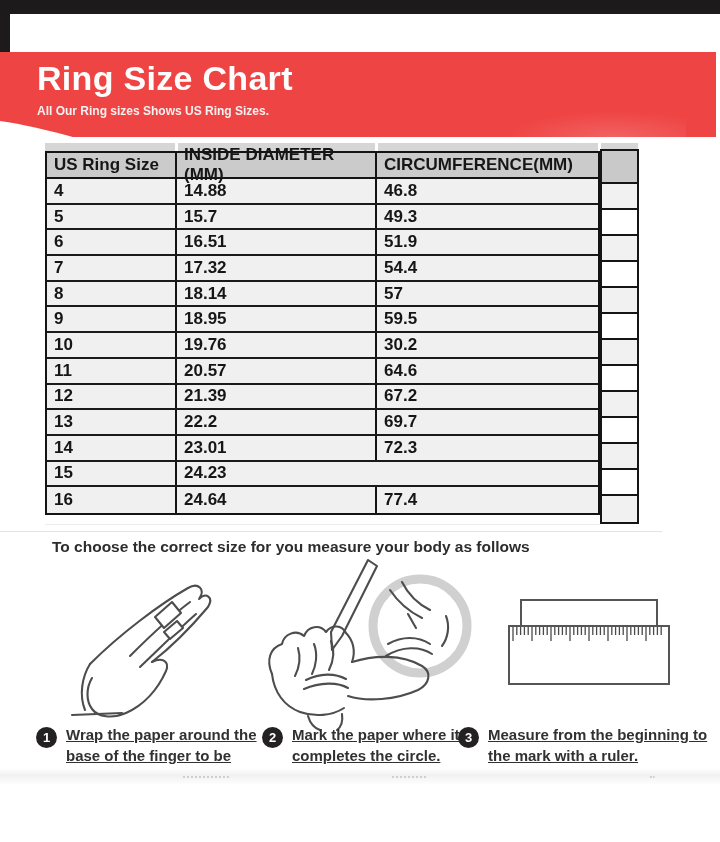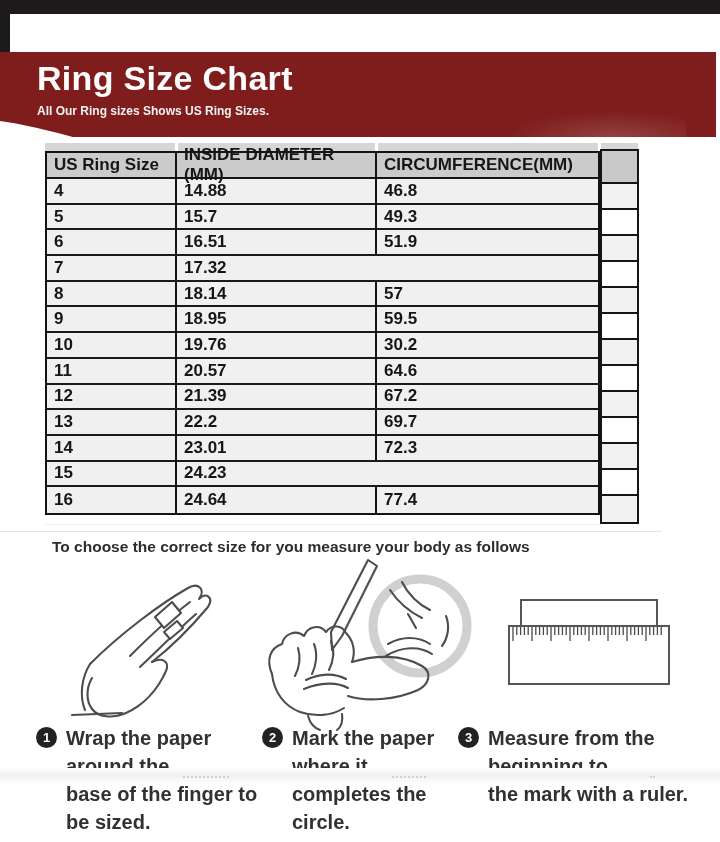--- a/index.html
+++ b/index.html
@@ -5,21 +5,21 @@
   * { box-sizing: border-box; margin: 0; padding: 0; }
   html,body { background:#fff; }
   .canvas {
     position: relative; width: 720px; height: 842px; background: #fff;
     font-family: "Liberation Sans", sans-serif; overflow: hidden;
   }
   
   .topbar { position:absolute; left:0; top:0; width:720px; height:14px; background:#1c1a1b; }
   .left-edge { position:absolute; left:0; top:0; width:10px; height:139px; background:#1c1a1b; }
   
-  .banner { position:absolute; left:0; top:52px; width:716px; height:85px; background:#7f1d1d; padding:7px 0 0 37px; z-index:2; }
+  .banner { position:absolute; left:0; top:52px; width:716px; height:85px; background:#ef4444; padding:7px 0 0 37px; z-index:2; }
   .banner::after { content:""; position:absolute; right:30px; bottom:0; width:180px; height:26px;
     background: radial-gradient(ellipse at 60% 100%, rgba(255,255,255,0.16), rgba(255,255,255,0) 70%); }
   .banner h1 { color:#fdfdfd; font-size:34px; font-weight:bold; letter-spacing:0.3px; }
   .banner p { color:#f2f2f2; font-size:12px; font-weight:bold; margin-top:6px; }
   .torn-wisp { position:absolute; left:0; top:117px; z-index:3; }
   
   .table-topstrip { position:absolute; left:45px; top:143px; width:593px; height:8px; background:#d6d6d6; }
   .table-topstrip .slit { position:absolute; top:0; width:3px; height:8px; background:#fff; }
   .rs-table { position:absolute; left:45px; top:151px; width:555px; border:2px solid #141414; background:#f0f0f0; }
   .thead { display:flex; height:26px; background:#cbcbcb; border-bottom:2px solid #141414; }
@@ -41,21 +41,21 @@
   .illustrations { position:absolute; left:0; top:556px; pointer-events:none; }
   .ln { fill:none; stroke:#4d4d4d; stroke-width:2.1; stroke-linecap:round; stroke-linejoin:round; }
   .paper { fill:#ffffff; stroke:#4d4d4d; stroke-width:2.1; stroke-linejoin:round; }
   .ring { fill:none; stroke:#d0d0d0; stroke-width:9; }
   .rect-ln { fill:#ffffff; stroke:#555555; stroke-width:2; }
   
   .step { position:absolute; top:724px; display:flex; align-items:flex-start; }
   .step-1 { left:36px; width:232px; } .step-2 { left:262px; width:198px; } .step-3 { left:458px; width:256px; }
   .badge { flex:0 0 auto; width:21px; height:21px; border-radius:50%; background:#242122; color:#fff;
     display:flex; align-items:center; justify-content:center; font-size:13px; font-weight:bold; margin:3px 9px 0 0; }
-  .step-text { font-size:20px; font-weight:bold; color:#313131; line-height:1.4; }
+  .step-text { font-size:15px; font-weight:bold; color:#313131; line-height:1.4;text-decoration:underline; }
   .step-text span { display:block; }
   
   .bottom-smudge { position:absolute; left:0; top:768px; width:720px; height:16px;
     background:linear-gradient(180deg, #ffffff 0%, #f1f1f1 45%, #fdfdfd 100%); }
   .dash-artifact { position:absolute; top:776px; height:0; border-top:2px dotted #cfcfcf; }
   .da1 { left:183px; width:46px; } .da2 { left:392px; width:34px; } .da3 { left:650px; width:5px; }
 </style>
 </head>
 <body>
 
@@ -96,20 +96,21 @@
           <div class="td c2">49.3</div>
         </div>
         <div class="tr">
           <div class="td c0">6</div>
           <div class="td c1">16.51</div>
           <div class="td c2">51.9</div>
         </div>
         <div class="tr">
           <div class="td c0">7</div>
           <div class="td c1">17.32</div>
+          <div class="td c2">54.4</div>
         </div>
         <div class="tr">
           <div class="td c0">8</div>
           <div class="td c1">18.14</div>
           <div class="td c2">57</div>
         </div>
         <div class="tr">
           <div class="td c0">9</div>
           <div class="td c1">18.95</div>
           <div class="td c2">59.5</div>

